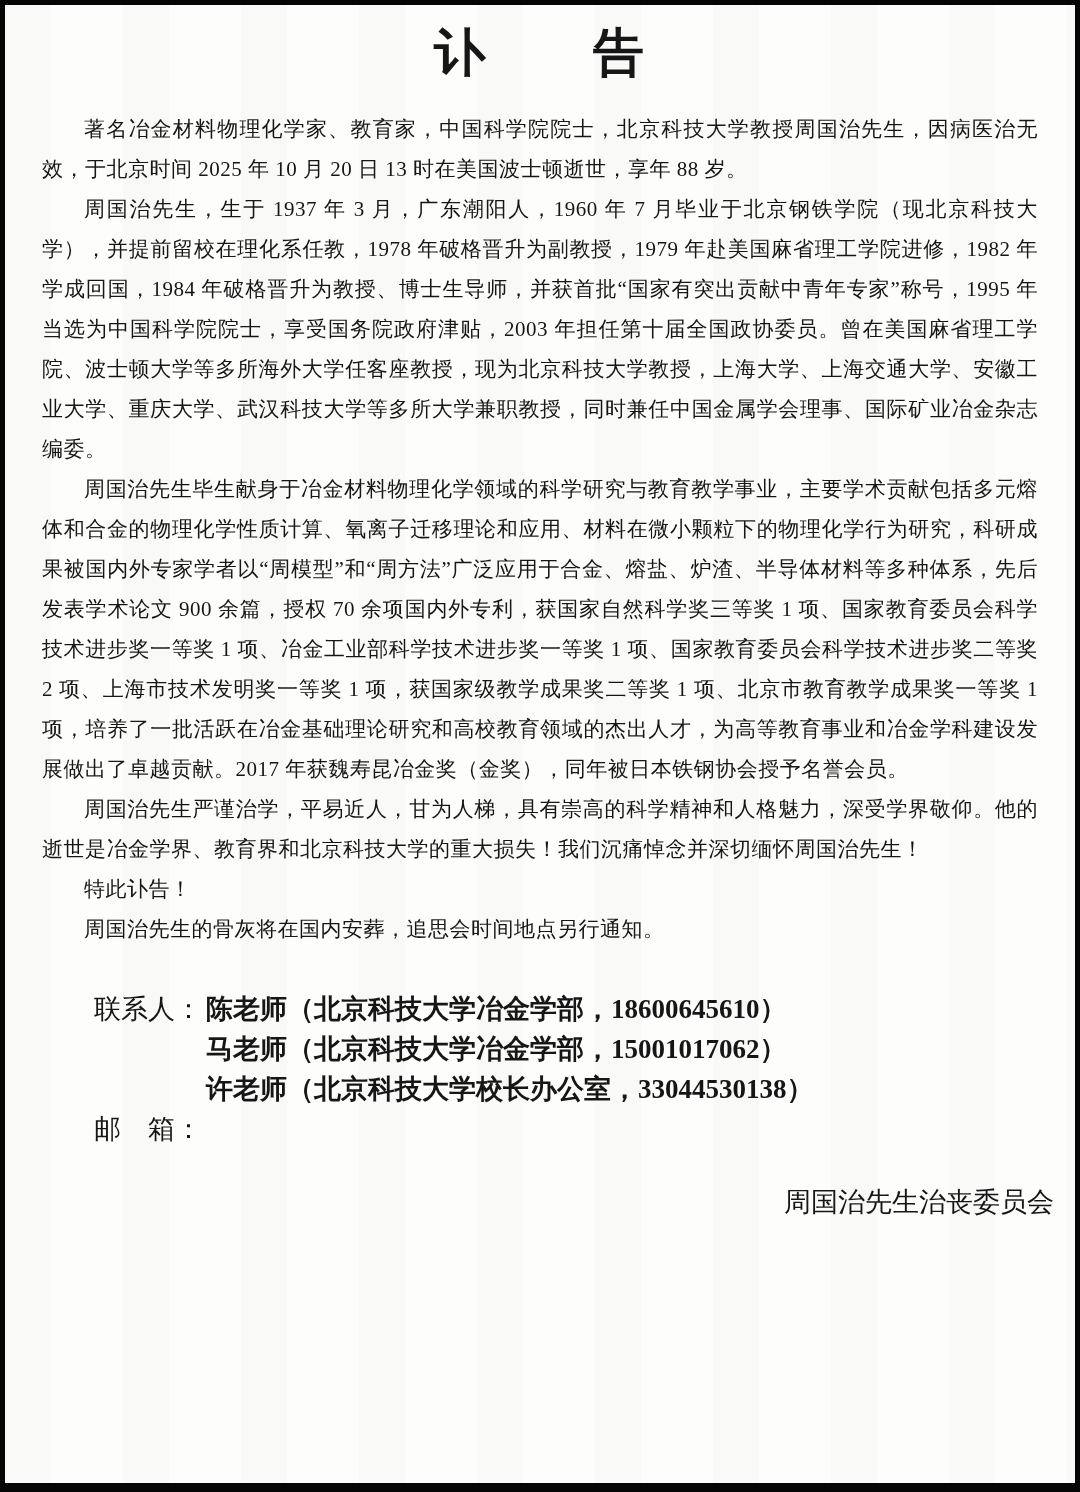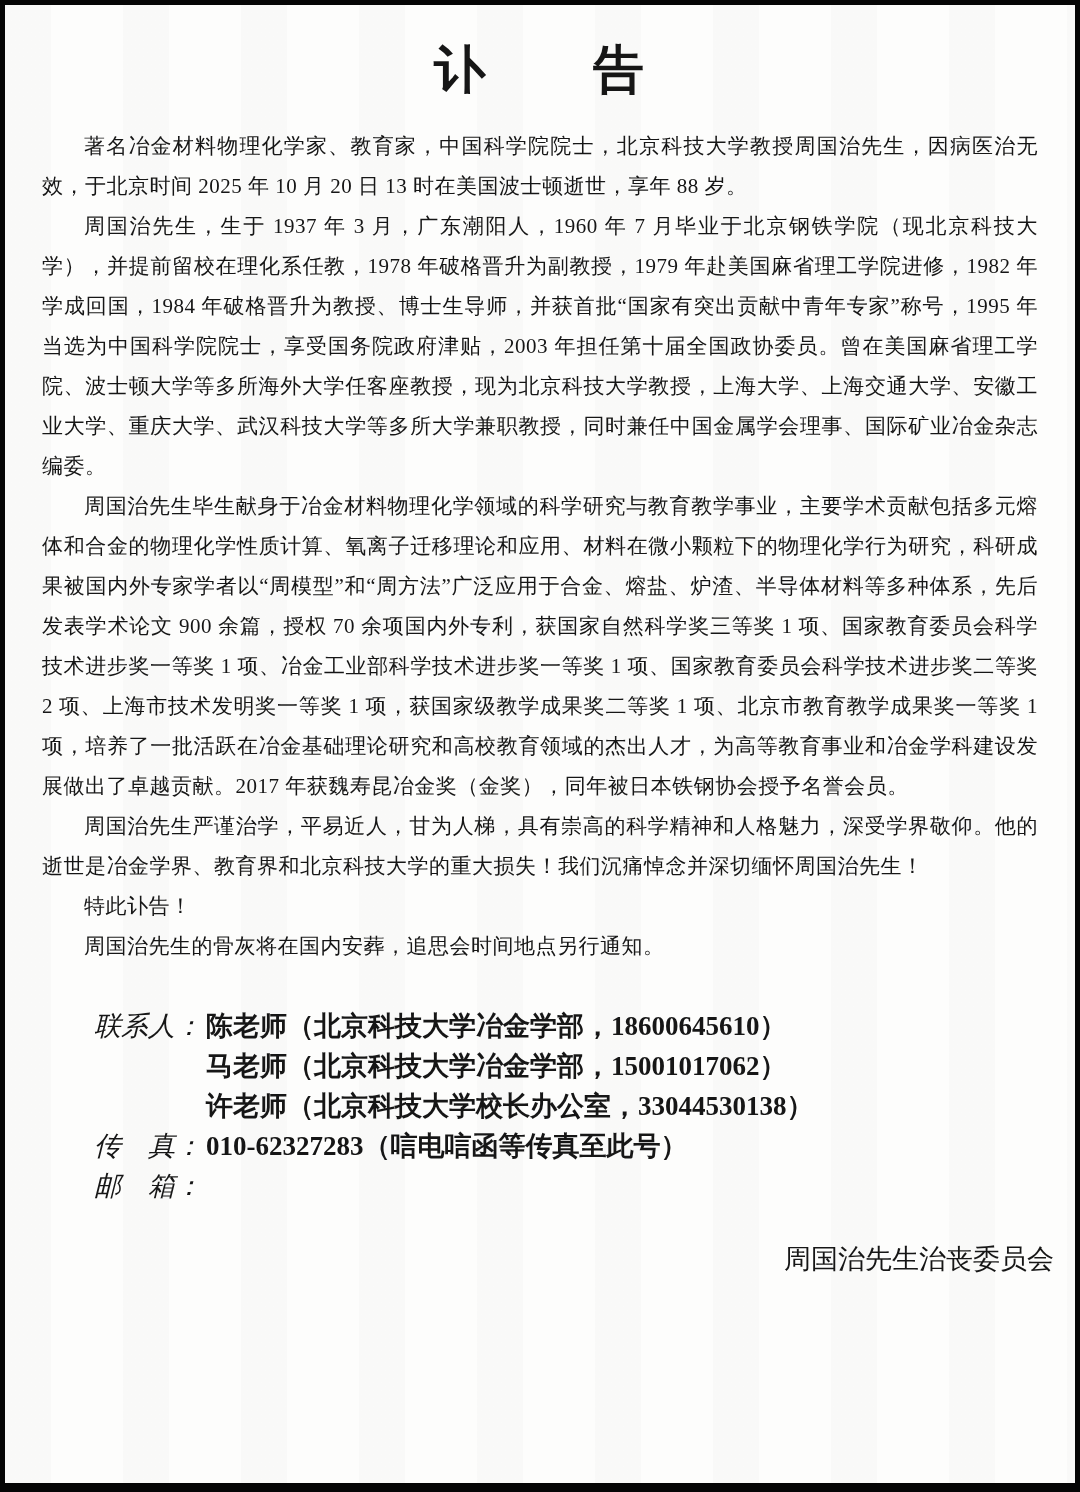--- a/index.html
+++ b/index.html
@@ -12,21 +12,21 @@
     width: 1080px;
     height: 1492px;
     box-sizing: border-box;
     border: 5px solid #050505;
     border-bottom-width: 9px;
     background:
       repeating-linear-gradient(90deg,
         rgba(0,0,0,0.015) 0px, rgba(0,0,0,0.015) 46px,
         rgba(0,0,0,0.0) 46px, rgba(0,0,0,0.0) 118px),
       #fdfdfc;
-    padding: 30px 37px 0 37px;
+    padding: 13px 37px 0 37px;
     overflow: hidden;
     font-family: "Liberation Serif", "DejaVu Serif", serif;
     color: #161616;
   }
   .title {
     margin: 6px 0 26px 0;
     text-align: center;
     font-size: 51px;
     line-height: 1.15;
     font-weight: 700;
@@ -48,21 +48,20 @@
   }
   .contact-row {
     display: flex;
     align-items: baseline;
   }
   .contact-label {
     flex: 0 0 auto;
     width: 112px;
     margin-left: 52px;
     white-space: pre;
-    font-style: italic;
   }
   .contact-value {
     white-space: pre;
     font-weight: bold;
   }
   .closing {
     margin-top: 32px;
     margin-right: -16px;
     text-align: right;
     font-size: 27px;
@@ -92,24 +91,20 @@
     </div>
     <div class="contact-row">
       <span class="contact-label"></span>
       <span class="contact-value">马老师（北京科技大学冶金学部，15001017062）</span>
     </div>
     <div class="contact-row">
       <span class="contact-label"></span>
       <span class="contact-value">许老师（北京科技大学校长办公室，33044530138）</span>
     </div>
     <div class="contact-row">
-      <span class="contact-label">传　真：</span>
-      <span class="contact-value">010-62327283（唁电唁函等传真至此号）</span>
-    </div>
-    <div class="contact-row">
       <span class="contact-label">邮　箱：</span>
     </div>
   </div>
 
   <div class="closing">
     <div>周国治先生治丧委员会</div>
 
   </div>
 
 </div>

